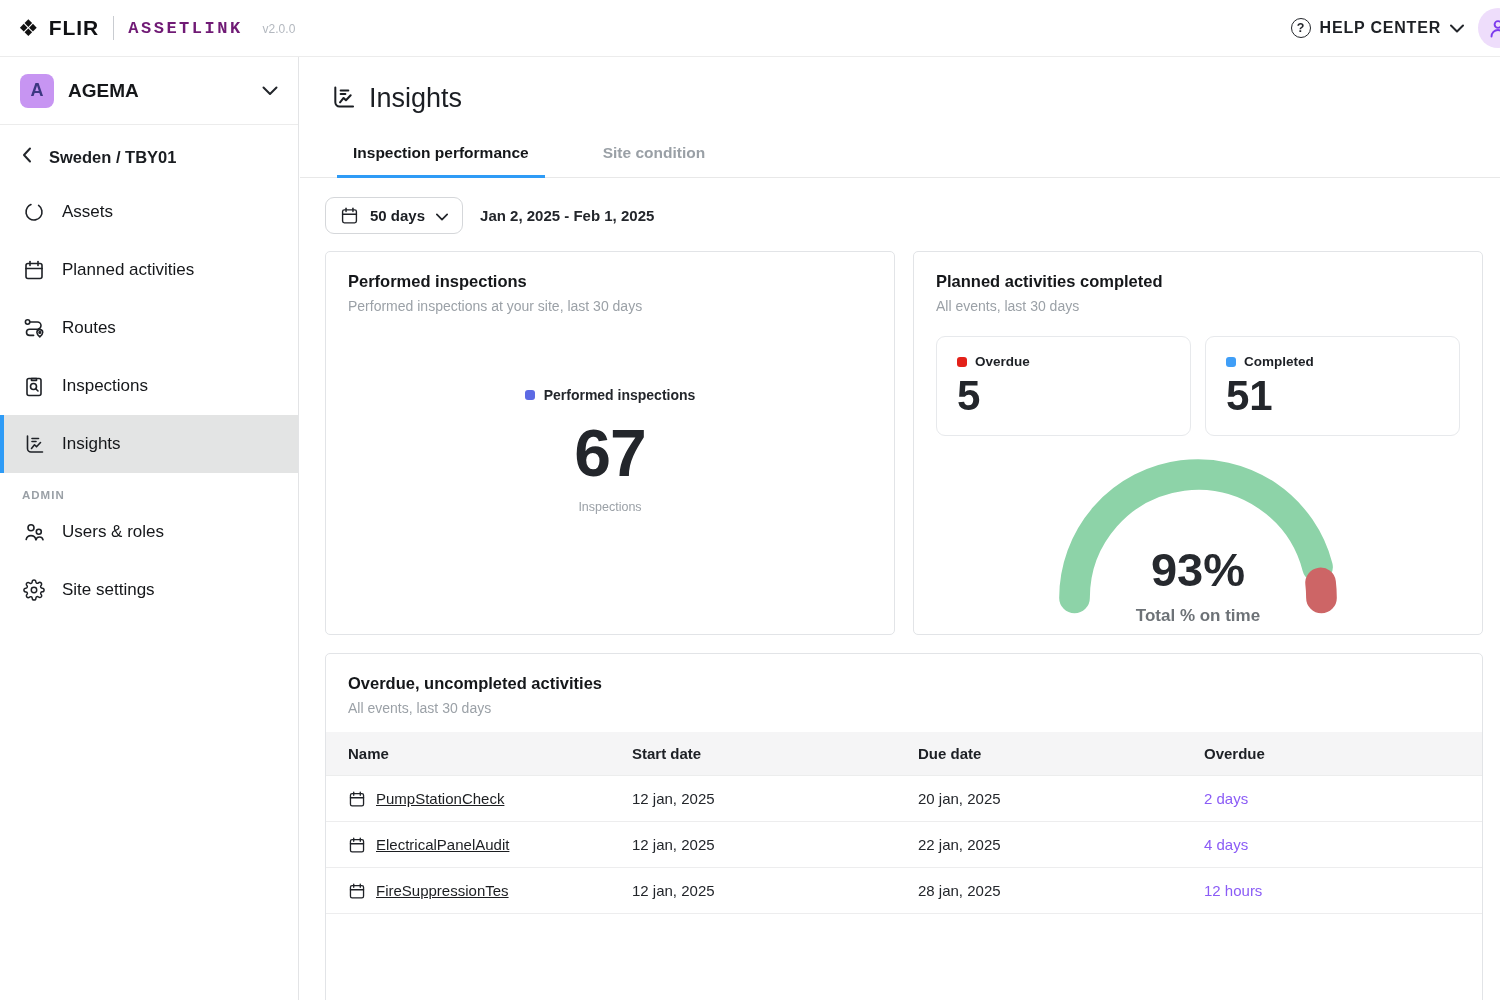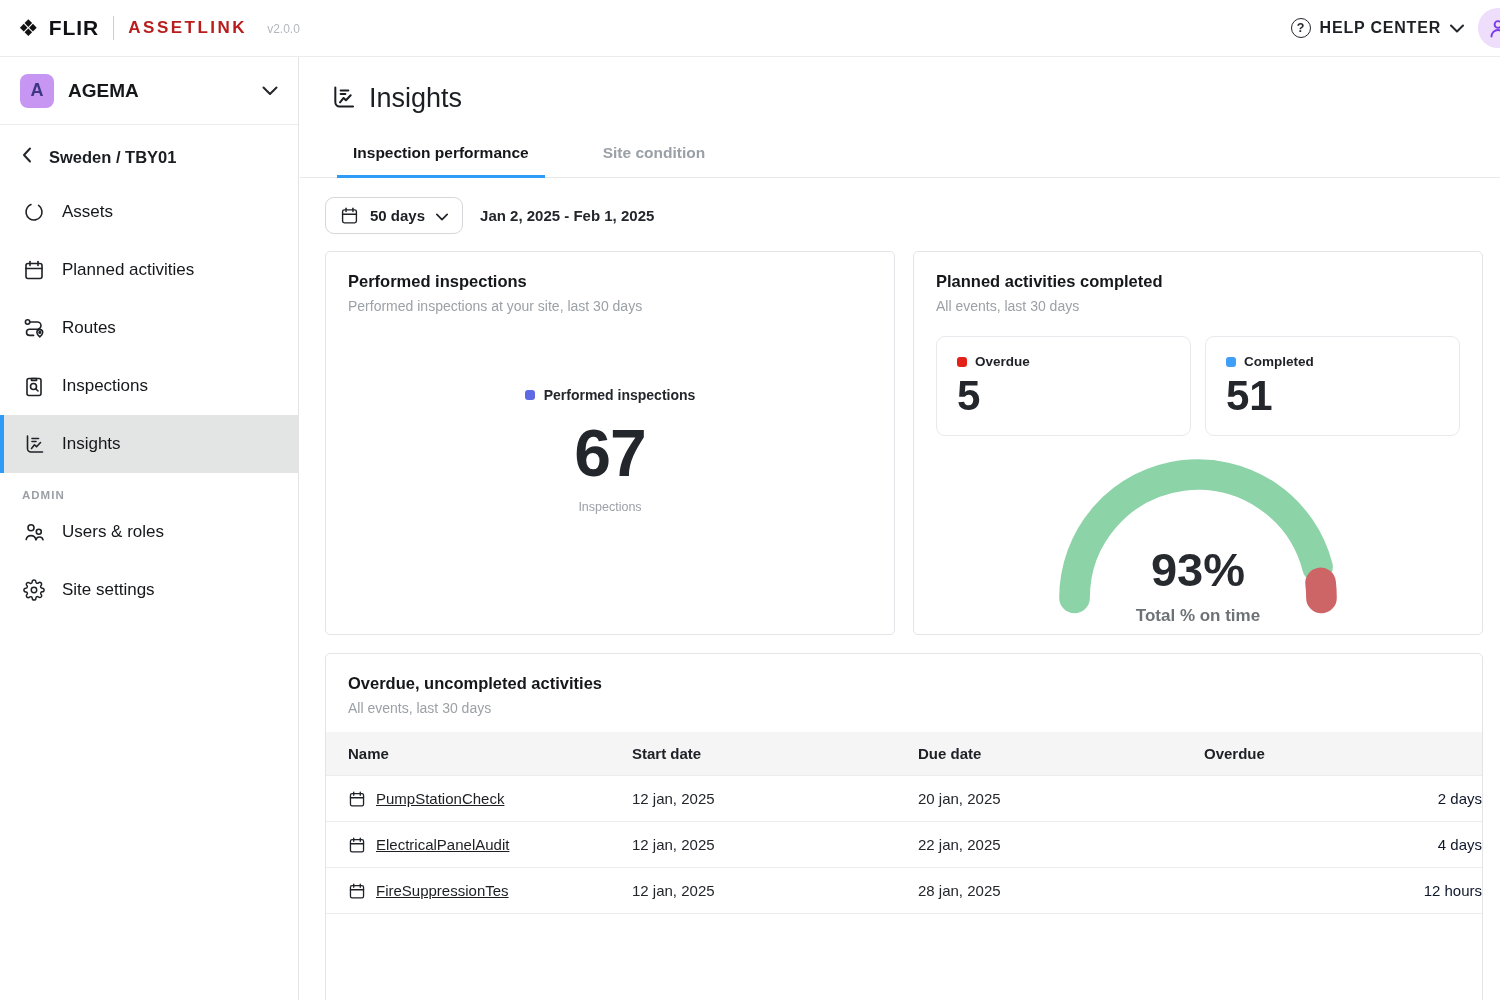--- a/index.html
+++ b/index.html
@@ -7,21 +7,21 @@
     font-family:"Liberation Sans", sans-serif; color:#1b1e23; }
 
   
   .topbar { position:absolute; left:0; top:0; width:1500px; height:57px;
     display:flex; align-items:center; justify-content:space-between;
     padding:0 0 0 18px; border-bottom:1px solid #ececec; background:#fff; z-index:5; }
   .brand-wrap { display:flex; align-items:center; gap:10px; }
   .flir-mark::before { content:"\2756"; font-size:23px; color:#111; line-height:1; }
   .flir-word { font-size:21px; font-weight:700; letter-spacing:1px; color:#101114; }
   .brand-divider { width:1px; height:24px; background:#c9ccd1; margin:0 4px; }
-  .product-word { font-size:17px; font-weight:600; letter-spacing:2.5px; color:#b91c1c; }
+  .product-word { font-size:17px; font-weight:600; letter-spacing:2.5px; color:#701a75;font-family:Liberation Mono, monospace; }
   .version { font-size:12px; color:#b3b8bf; margin-left:10px; margin-top:2px; }
   .top-right { display:flex; align-items:center; gap:14px; }
   .help-group { display:flex; align-items:center; gap:9px; cursor:pointer; }
   .help-circle { width:20px; height:20px; border:1.8px solid #23262b; border-radius:50%;
     display:flex; align-items:center; justify-content:center; }
   .help-circle::before { content:"?"; font-size:12.5px; font-weight:700; color:#23262b; }
   .help-label { font-size:16px; font-weight:700; letter-spacing:0.8px; color:#1d2025; }
   .avatar { width:40px; height:40px; border-radius:50%; background:#eeddfb;
     display:flex; align-items:center; justify-content:center; margin-right:-18px; }
 
@@ -101,21 +101,21 @@
   .table-head-block { padding:20px 22px 16px; }
   .tbl-title { font-size:16.5px; font-weight:700; color:#15171a; }
   .tbl-sub { font-size:14px; color:#9ba1a7; margin-top:7px; }
   .grid-row { display:grid; grid-template-columns:284px 286px 286px 1fr; align-items:center; }
   .grid-row > div { padding-left:22px; }
   .thead { background:#f5f5f6; height:44px; border-bottom:1px solid #eceded;
     font-size:15px; font-weight:700; color:#1d2025; }
   .trow { height:46px; border-bottom:1px solid #ededee; font-size:15px; font-weight:500; color:#23262b; }
   .name-cell { display:flex; align-items:center; gap:10px; }
   .name-link { color:#1c1e21; text-decoration:underline; cursor:pointer; }
-  .overdue-cell { color:#0f172a; font-weight:500;text-align:right; }
+  .overdue-cell { color:#8b5cf6; font-weight:500; }
 
   .chev { display:inline-block; }
   .chev svg { stroke:#23262b; fill:none; stroke-width:2; stroke-linecap:round; stroke-linejoin:round; }
 </style>
 </head>
 <body>
 
 <div class="topbar">
   <div class="brand-wrap">
     <span class="flir-mark"></span>

